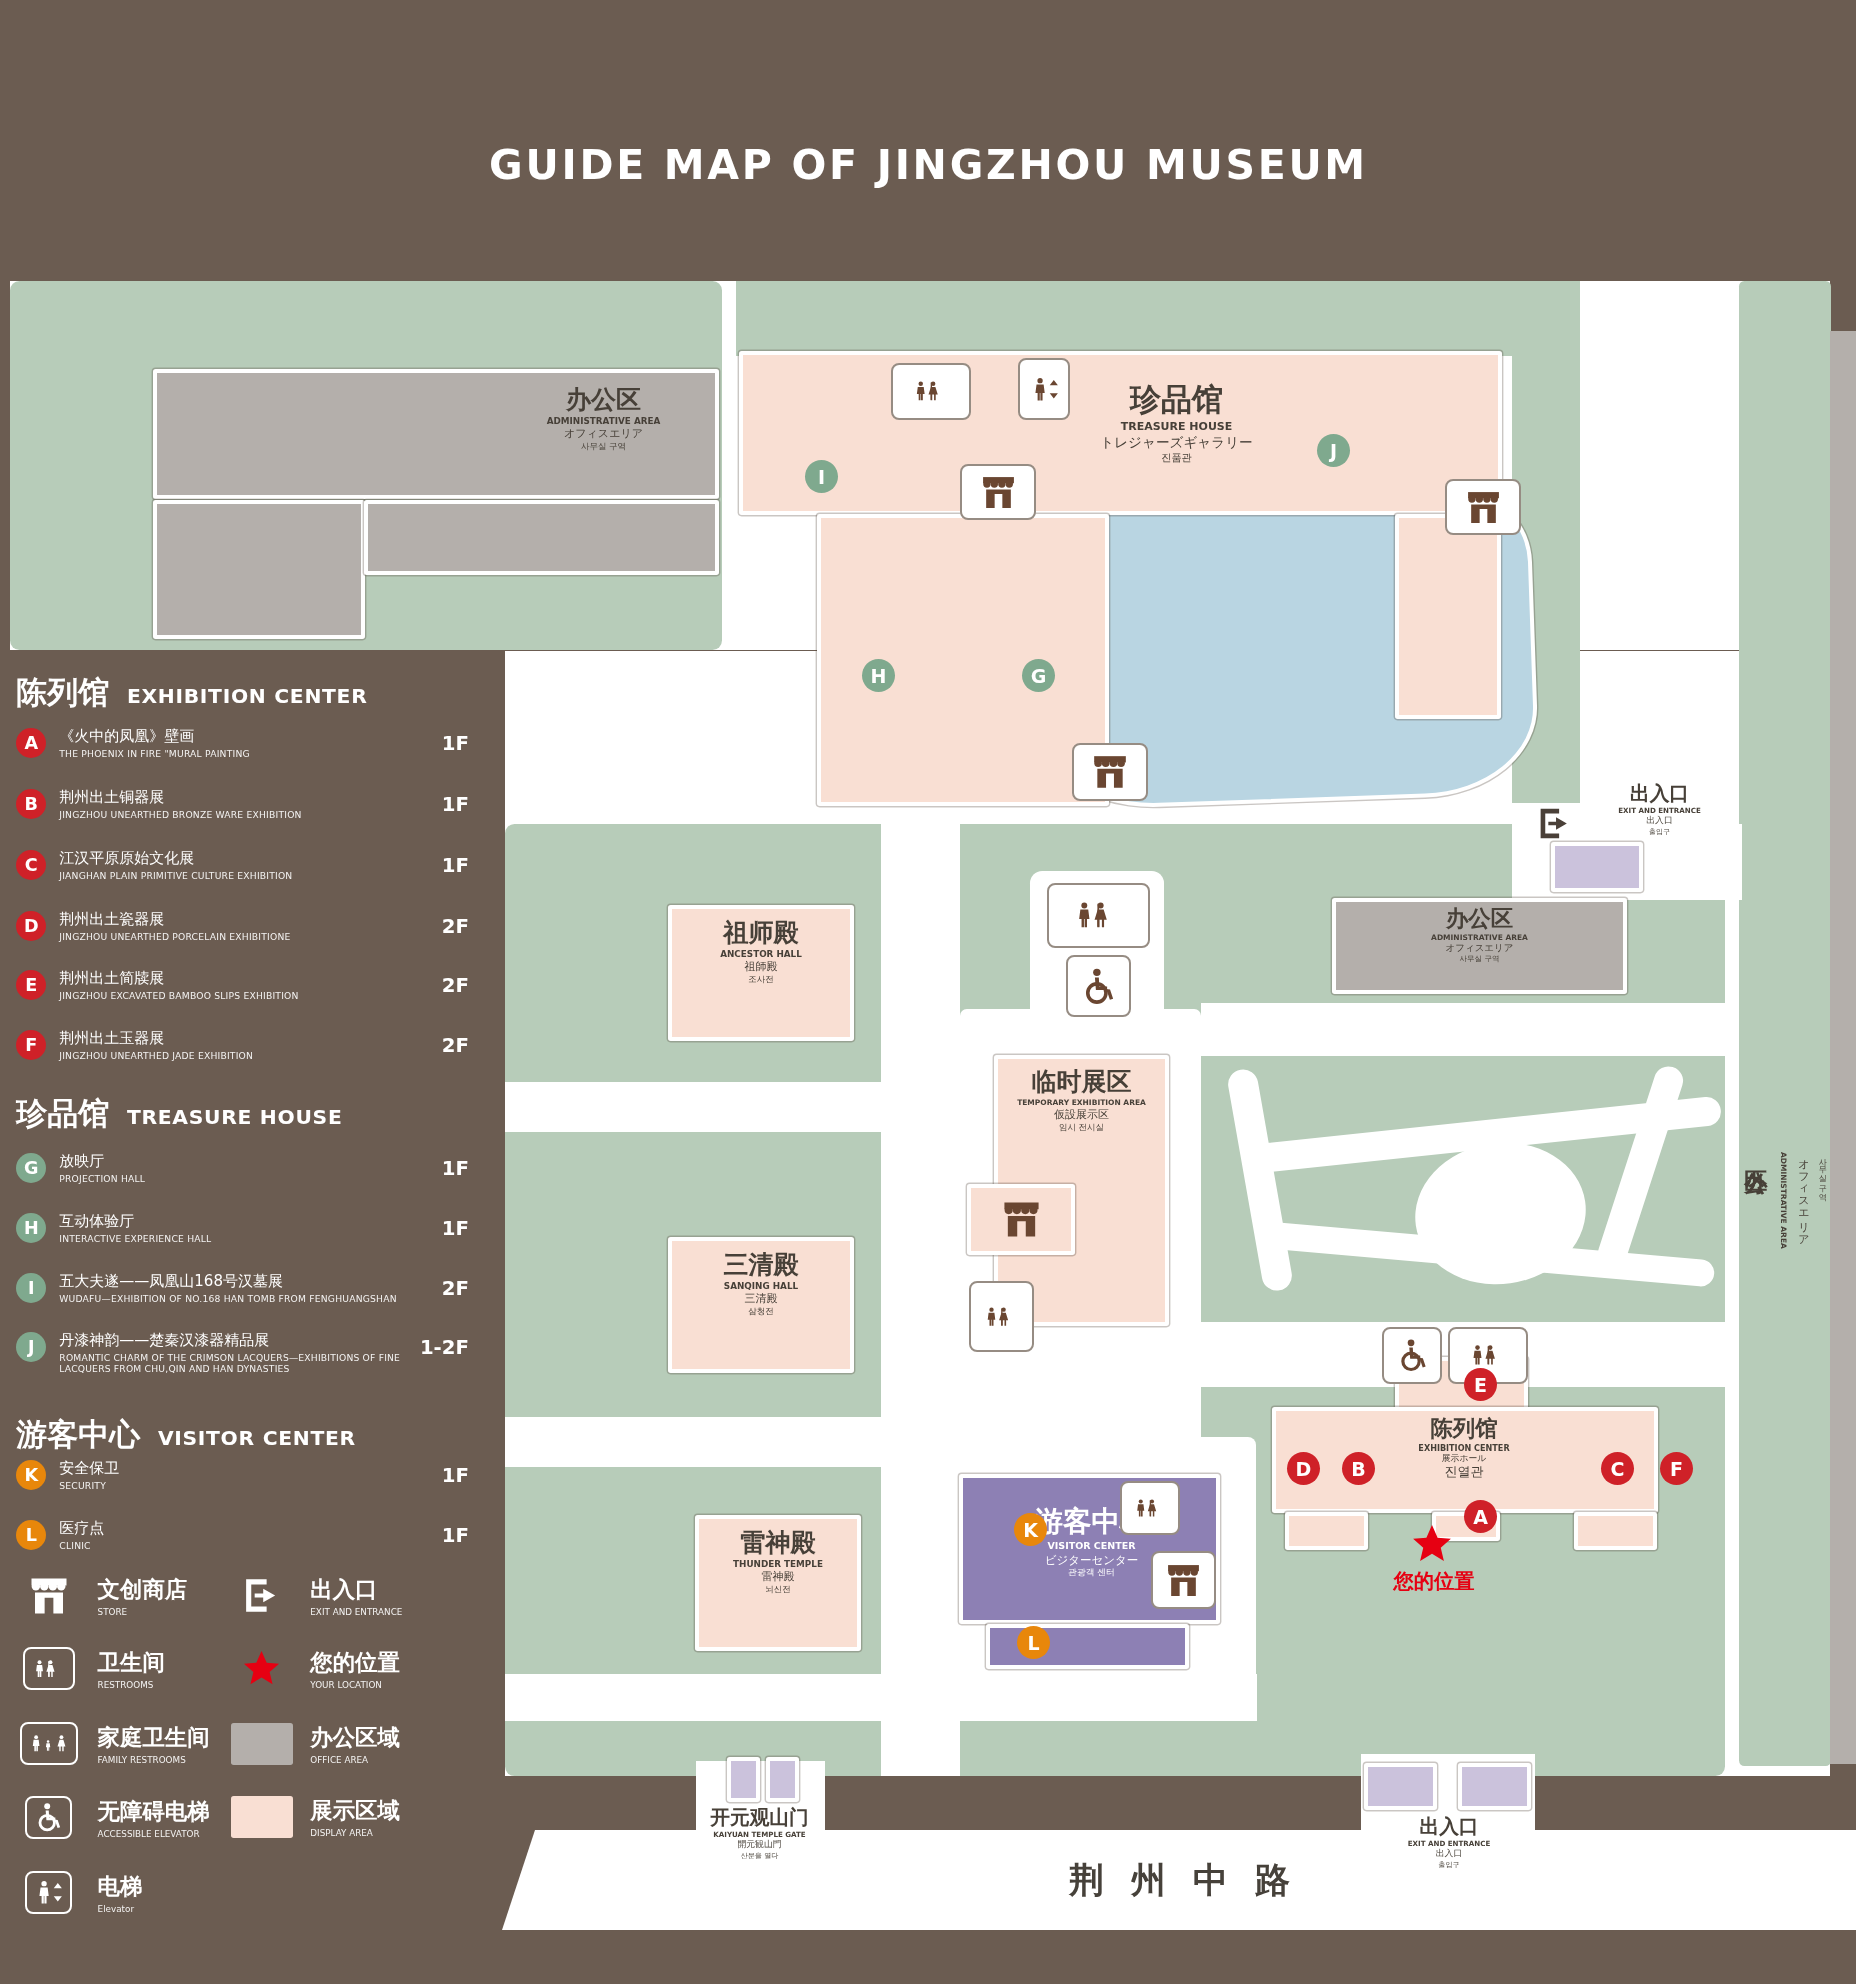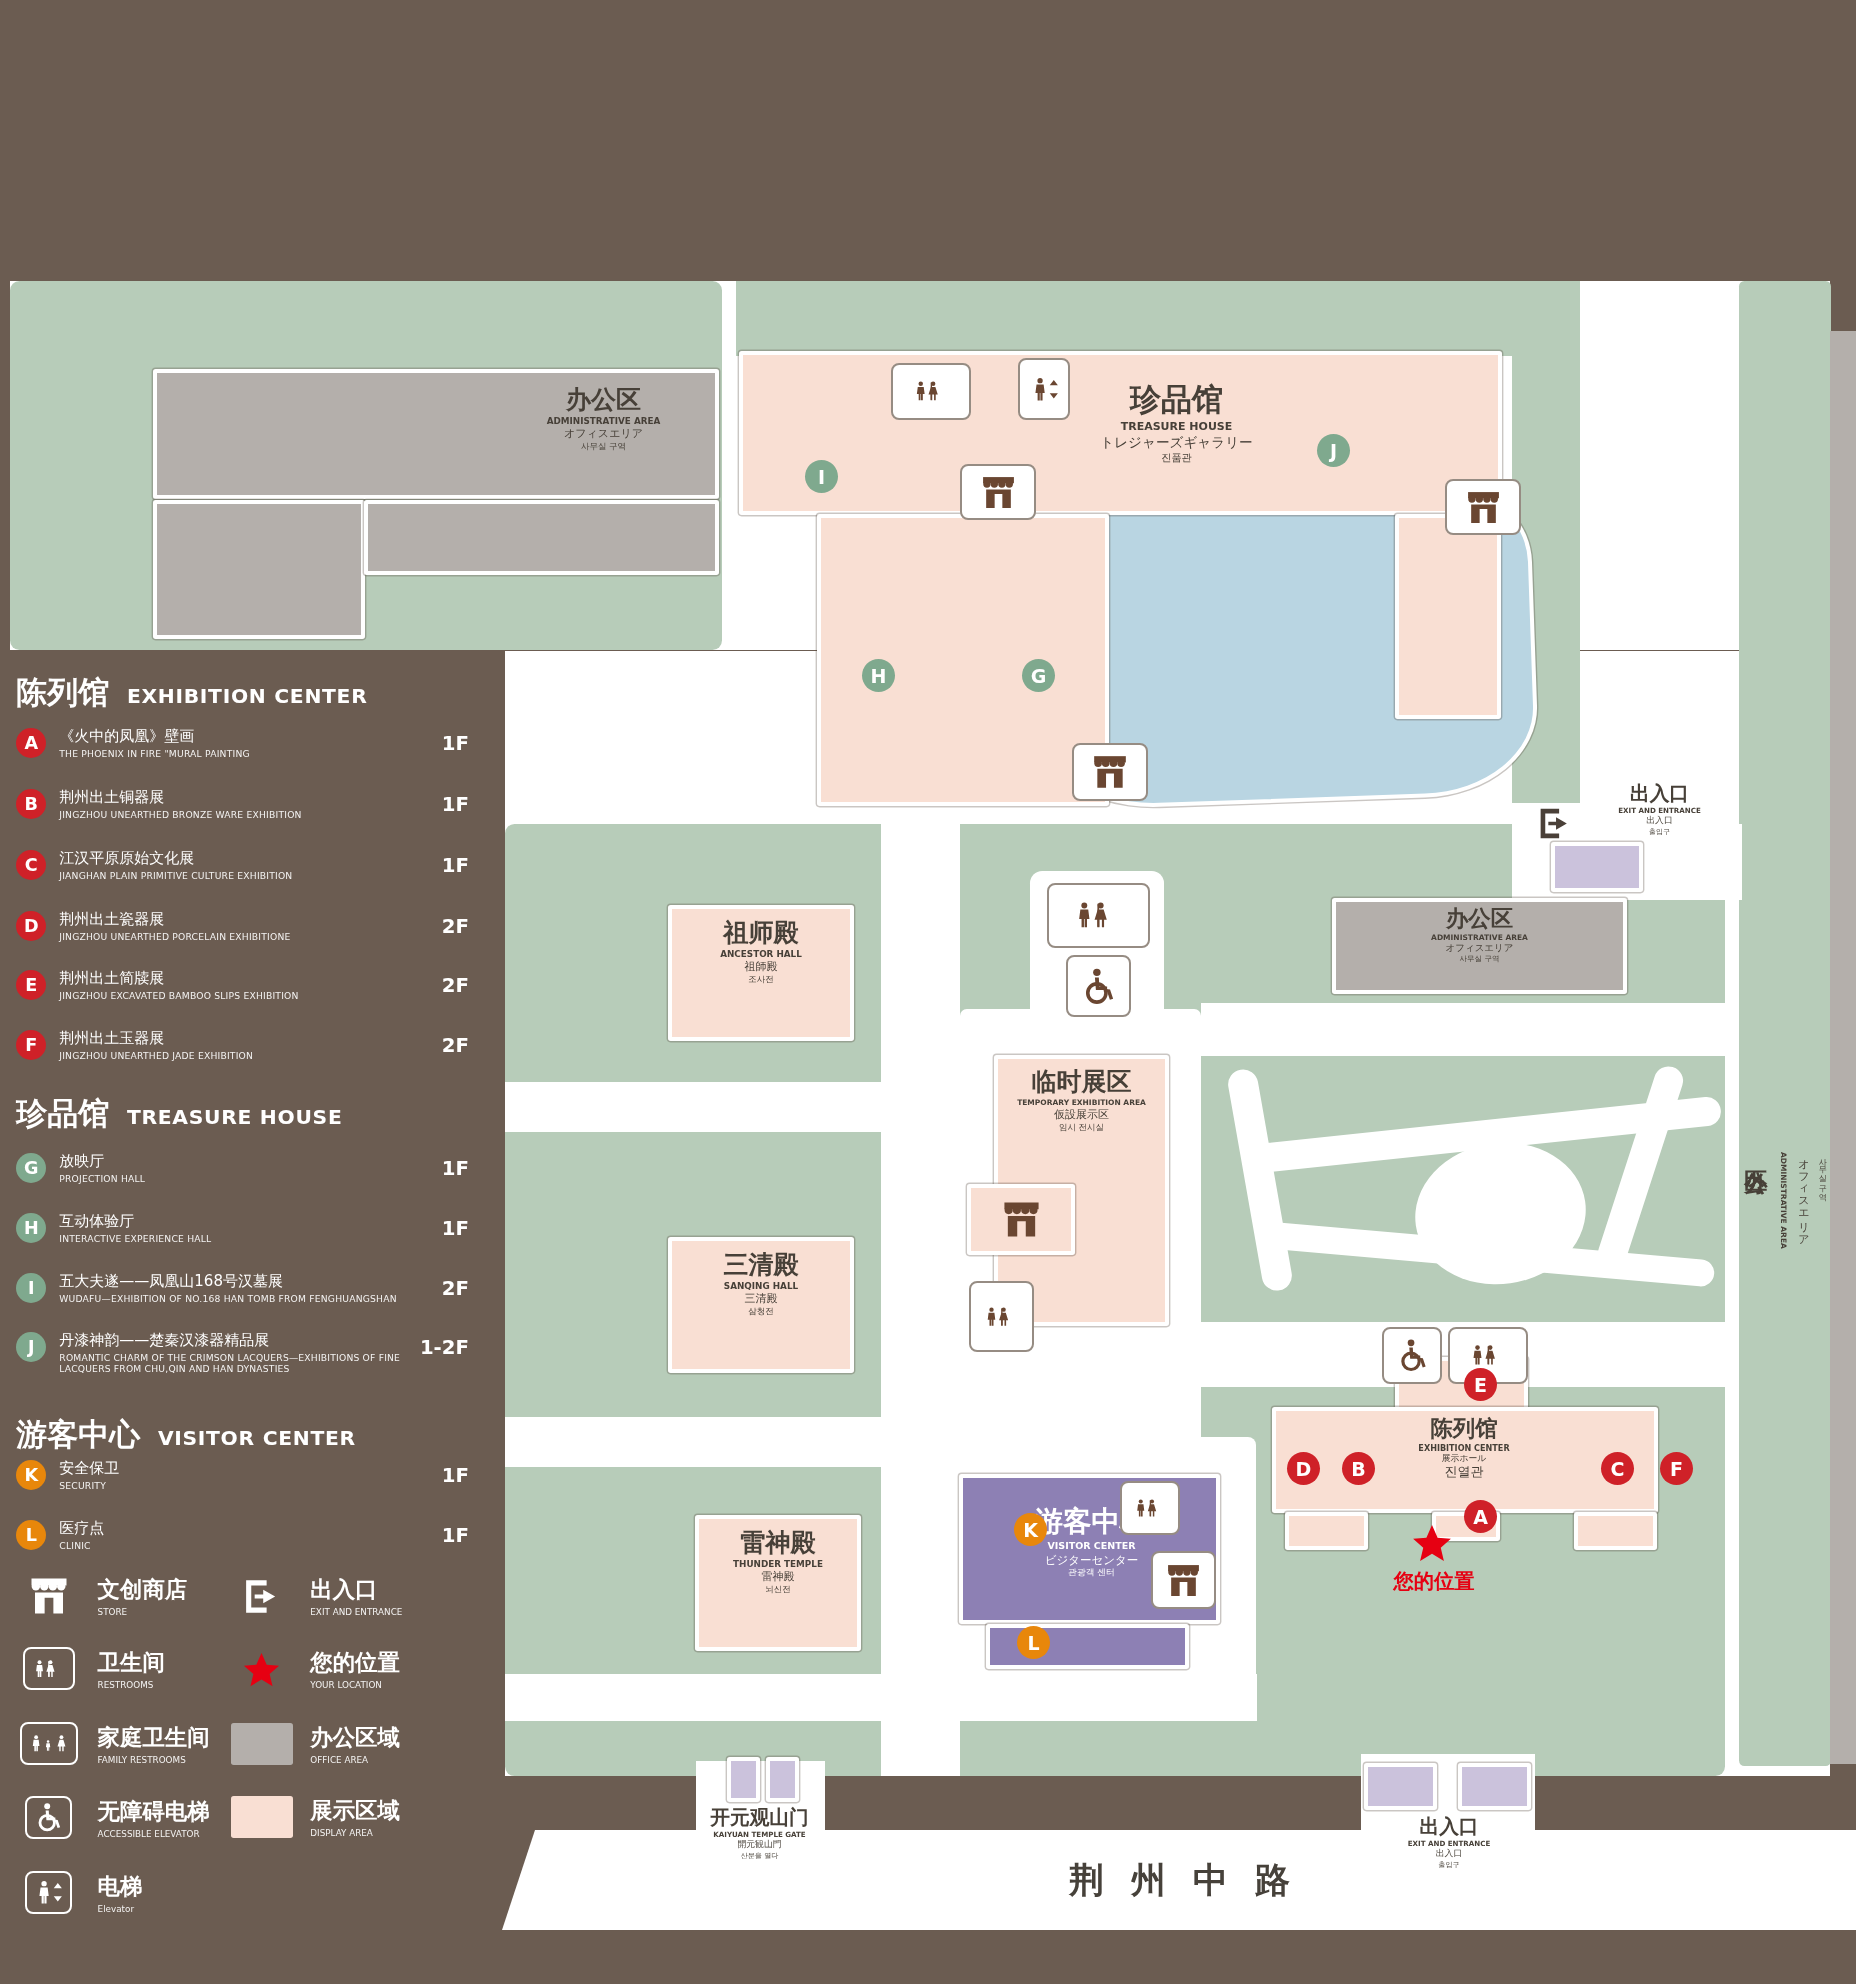--- a/index.html
+++ b/index.html
@@ -39,21 +39,21 @@
   
   .sec{position:absolute;left:16.3px;display:flex;align-items:baseline;gap:17.6px}
   .sec-zh{font-size:31px;font-weight:700}
   .sec-en{font-size:20.3px;font-weight:700;letter-spacing:0.7px}
   .litem{position:absolute;left:16.3px;width:458px}
   .badge{position:absolute;left:0;top:1.4px;width:30px;height:30px;border-radius:50%;display:flex;align-items:center;justify-content:center;font-size:17.6px;font-weight:700;color:#fff}
   .ltext{margin-left:43px}
   .lzh{font-size:15px;font-weight:500}
   .len{font-size:9.2px;opacity:.92;margin-top:2px;max-width:393px;letter-spacing:0.2px}
   .lfloor{position:absolute;right:5.4px;top:5.4px;font-size:19.7px;font-weight:700}
-  .sitem{position:absolute;display:flex;align-items:flex-end;gap:16.3px}
+  .sitem{position:absolute;display:flex;align-items:center;gap:16.3px}
   .sicon{width:65px;display:flex;justify-content:center;align-items:center;color:#fff}
   .szh{font-size:22.4px;font-weight:700}
   .sen{font-size:8.8px;margin-top:2px;opacity:.92}
   .icbox{border:2.7px solid #fff;border-radius:8.1px;display:flex;align-items:center;justify-content:center}
   .swatch{width:62px;height:42px;border-radius:2.7px}
   .star-red{color:#e60012;fill:#e60012}
 </style>
 </head>
 <body>
 
@@ -100,20 +100,21 @@
         <path d="M13 8l7 4-7 4v-2.8H8v-2.4h5z"></path>
       </symbol>
     <symbol id="i-star" viewBox="0 0 24 24">
         <path d="M12 1.2l3.2 7.2 7.6.6-5.8 5.1 1.8 7.6L12 17.6l-6.8 4.1 1.8-7.6-5.8-5.1 7.6-.6z"></path>
       </symbol>
   </defs>
 </svg>
 
 <div class="canvas">
 
+  <div class="subtitle">GUIDE MAP OF JINGZHOU MUSEUM</div>
 
   <div class="abs white" style="left:10.2px;top:281px;width:1820px;height:369px"></div>
   <div class="abs white" style="left:505px;top:651px;width:1325px;height:1125px"></div>
 
   <div class="abs green rp" style="left:10.2px;top:281px;width:712px;height:369px"></div>
   <div class="abs green" style="left:736px;top:281px;width:844px;height:75px"></div>
   <div class="abs green" style="left:1512px;top:356px;width:68px;height:447px"></div>
   <div class="abs green" style="left:1739px;top:281px;width:92px;height:1485px;border-radius:5.4px"></div>
   <div class="abs grayb" style="left:1830px;top:331px;width:26.4px;height:1433px"></div>
   <div class="abs green rp" style="left:505px;top:824px;width:1220px;height:952px"></div>

